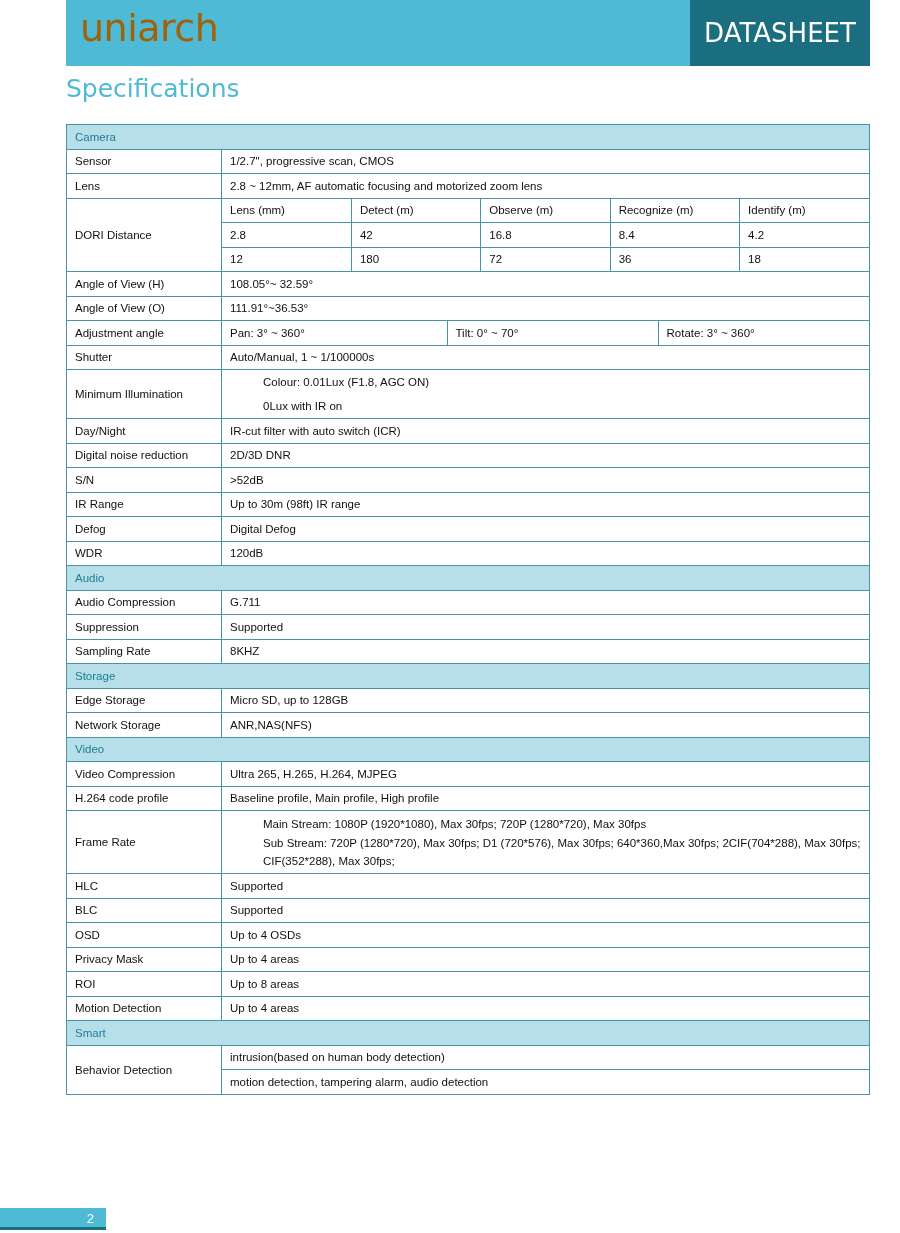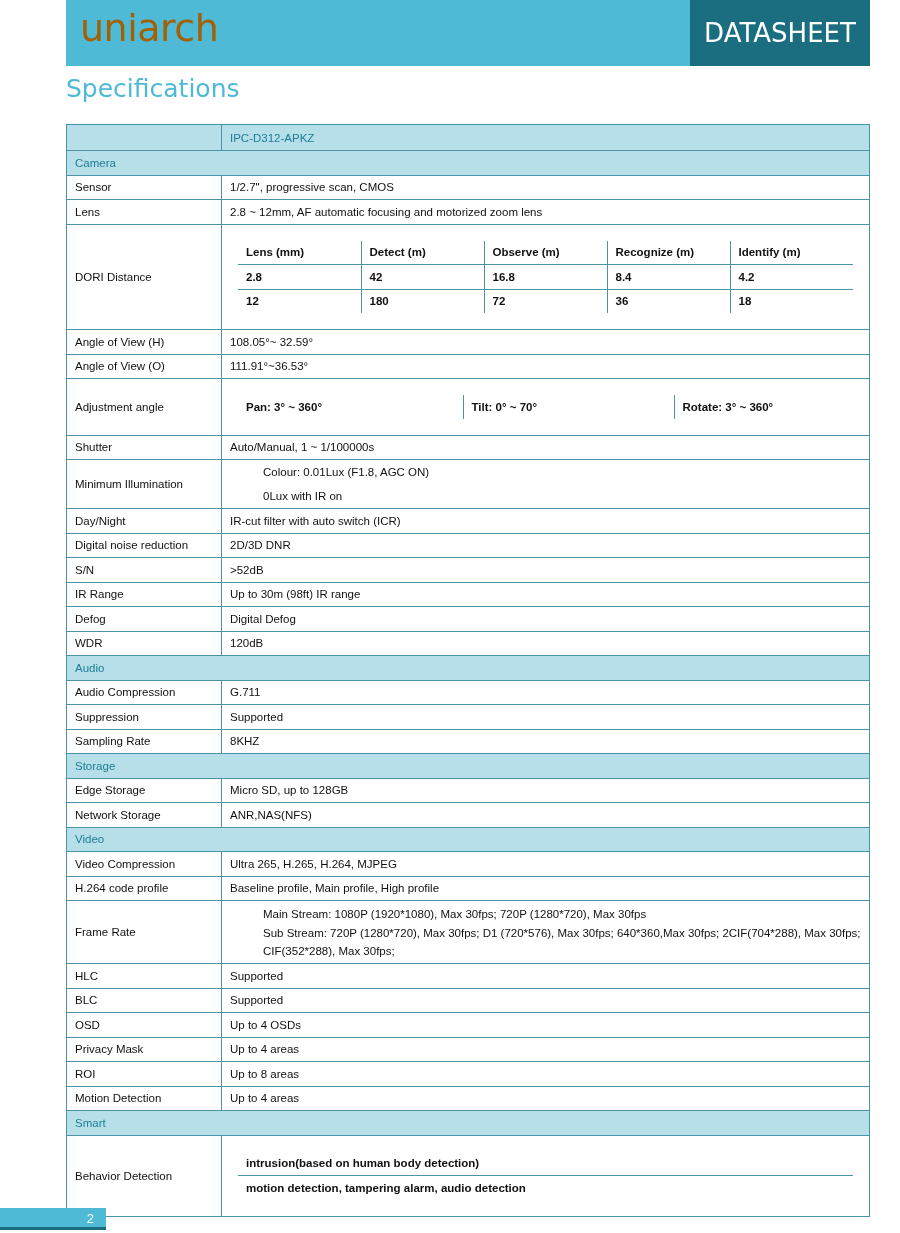--- a/index.html
+++ b/index.html
@@ -9,21 +9,21 @@
   .datasheet-box { position: absolute; left: 690px; top: 0; width: 180px; height: 66px; background: #1a6e80; color: #ffffff; font-family: "DejaVu Sans", sans-serif; font-size: 26px; display: flex; align-items: center; justify-content: center; letter-spacing: 0px; }
   .page-title { position: absolute; left: 66px; top: 74px; color: #4fbad6; font-family: "DejaVu Sans", sans-serif; font-size: 25px; }
 
   table.spec { position: absolute; left: 66px; top: 124px; width: 804px; border-collapse: collapse; table-layout: fixed; font-size: 11.5px; color: #111; }
   table.spec td { border: 1px solid #4a93a8; padding: 0 8px; height: 23.5px; vertical-align: middle; white-space: nowrap; overflow: hidden; }
   tr.section td { background: #b7dfe9; color: #1d7d95; margin-top: 20px; }
   tr.model td { background: #b7dfe9; color: #1d7d95; height: 25px; }
   td.wrap { white-space: normal !important; line-height: 24px; }
   .multi div { line-height: 24px; margin-left: 33px; }
   table.inner { width: 100%; border-collapse: collapse; table-layout: fixed; }
-  td.nopad { padding: 16px !important; font-weight: bold; }
+  td.nopad { padding: 0 !important; }
   table.inner td { border: none; border-left: 1px solid #4a93a8; padding: 0 8px; height: 23.5px; }
   table.inner td:first-child { border-left: none; }
   table.inner tr + tr td { border-top: 1px solid #4a93a8; }
 
   .footer-bar { position: absolute; left: 0; top: 1208px; width: 106px; height: 22px; background: #4fbad6; border-bottom: 3px solid #1a6e80; box-sizing: border-box; }
   .page-num { position: absolute; right: 12px; top: 3px; color: #fff; font-size: 13px; }
 </style>
 </head>
 <body>
 
@@ -31,24 +31,20 @@
 <div class="logo">uniarch</div>
 <div class="datasheet-box">DATASHEET</div>
 <div class="page-title">Specifications</div>
 
 <table class="spec">
   <colgroup>
       <col style="width:155px">
       <col>
     </colgroup>
   <tbody>
-      <tr class="model">
-    <td></td>
-    <td>IPC-D312-APKZ</td>
-  </tr>
 
   <tr class="section">
         <td colspan="2">Camera</td>
       </tr>
   <tr>
         <td>Sensor</td>
         <td>1/2.7", progressive scan, CMOS</td>
       </tr>
   <tr>
         <td>Lens</td>

